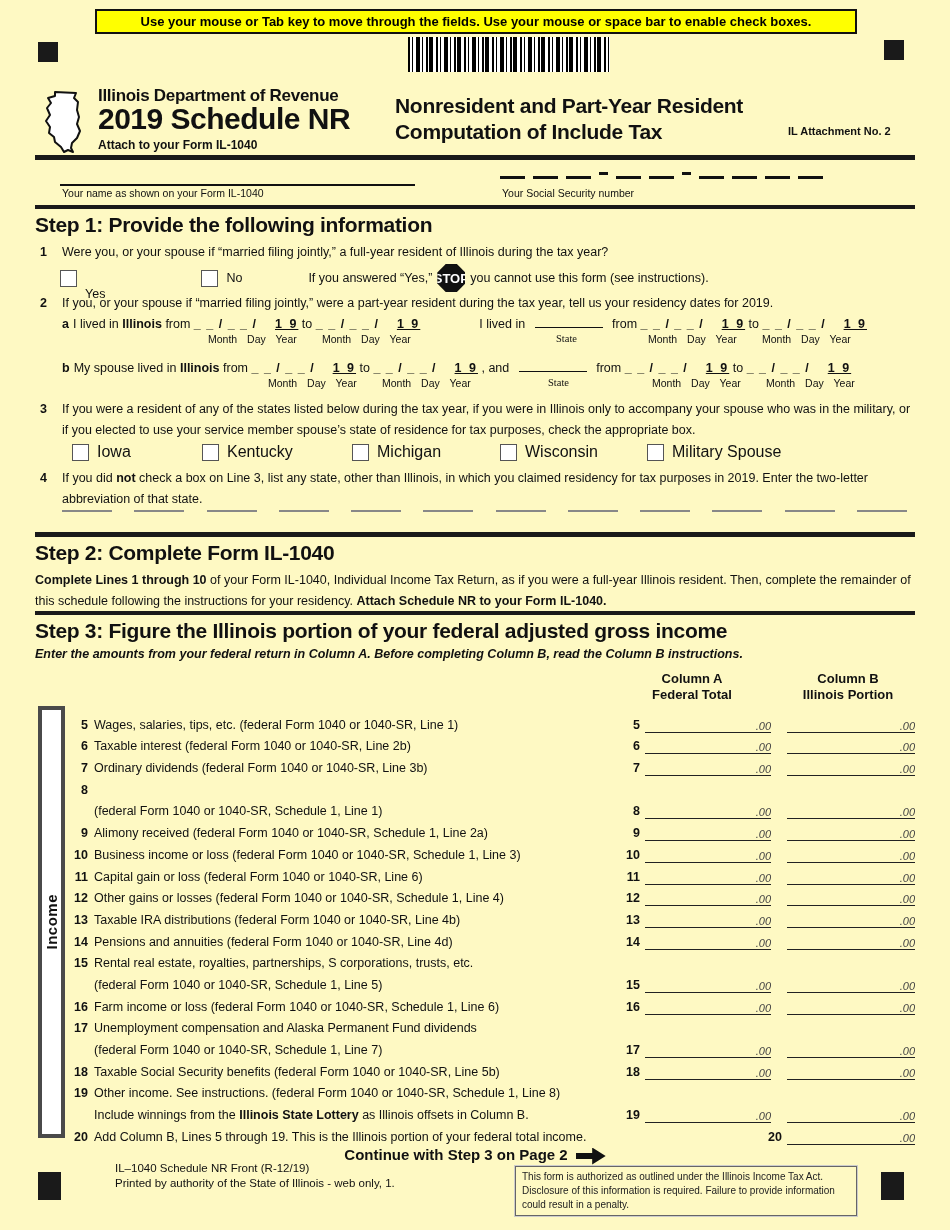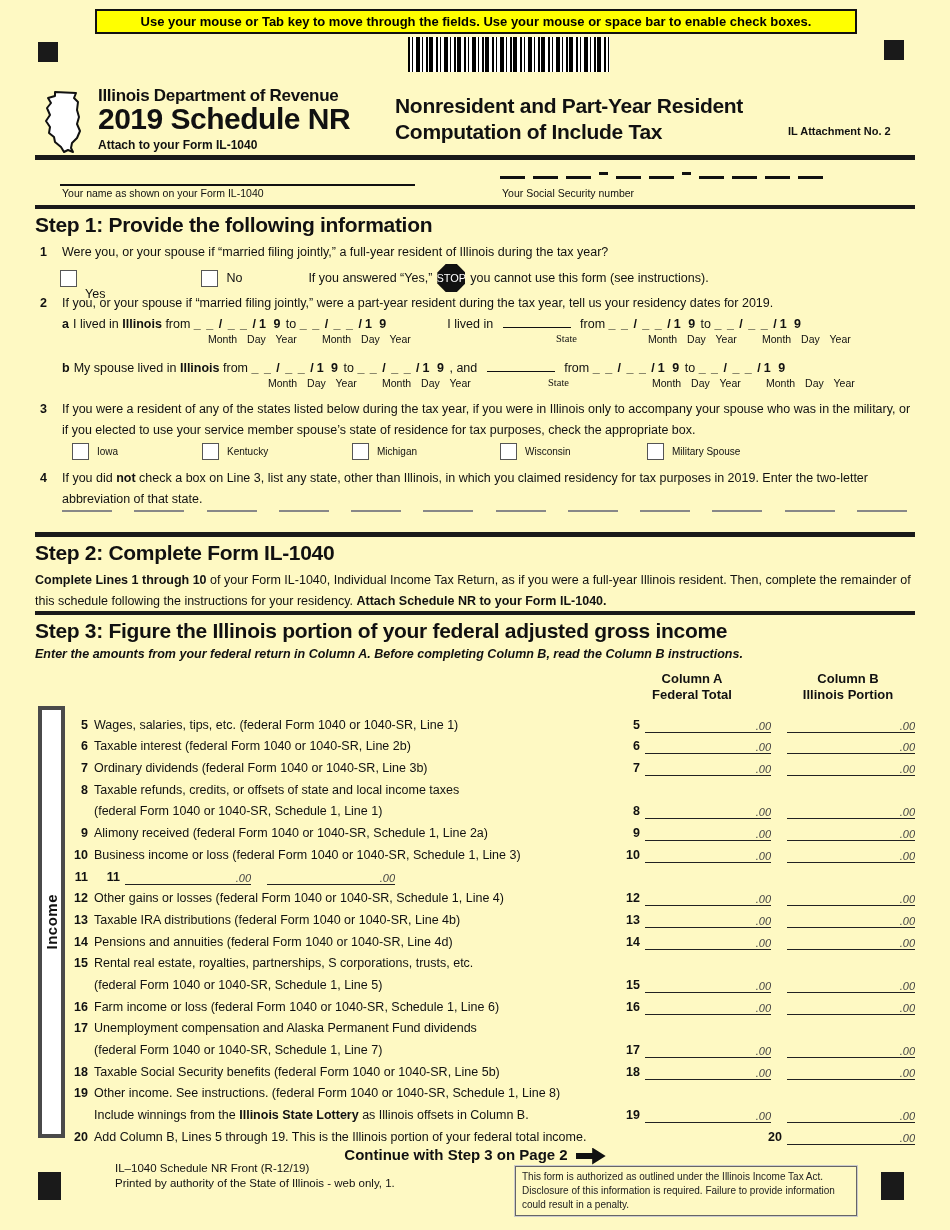--- a/index.html
+++ b/index.html
@@ -44,31 +44,31 @@
   .s1{top:213px;} .s2{top:541px;} .s3{top:619px;}
   
   .q{position:absolute;left:40px;width:875px;font-size:12.5px;line-height:20.5px;padding-left:22px;box-sizing:border-box;}
   .qnum{position:absolute;left:0;top:0;font-weight:bold;}
   .q1{top:242px;} .q2{top:293px;} .q3{top:399px;} .q4{top:468px;}
   
   .cb{display:inline-block;width:17px;height:17px;border:1.6px solid #555;background:#fff;box-sizing:border-box;vertical-align:middle;}
   .ckrow1{position:absolute;left:60px;top:264px;width:855px;height:28px;font-size:12.5px;display:flex;align-items:center;}
   .ckrow1 .lbl{margin:0 0 0 8px;}
   .stop{display:inline-flex;align-items:center;justify-content:center;width:28px;height:28px;background:#111;color:#fff;
-        font-size:11px;font-weight:normal;margin:0 5px;
+        font-size:13px;font-weight:bold;margin:0 5px;
         clip-path:polygon(30% 0,70% 0,100% 30%,100% 70%,70% 100%,30% 100%,0 70%,0 30%);}
-  .ckrow3{position:absolute;left:60px;top:443px;font-size:10px;display:flex;align-items:center;padding-left:12px;}
+  .ckrow3{position:absolute;left:60px;top:443px;font-size:16px;display:flex;align-items:center;padding-left:12px;}
   .ckrow3 .opt{display:flex;align-items:center;}
   .ckrow3 .lbl{margin-left:8px;}
   
   .resline{position:absolute;left:62px;width:855px;font-size:12.5px;white-space:nowrap;}
   .ra{top:314px;} .rb{top:358px;}
   .resletter{font-weight:bold;margin-right:4px;}
   .df{font-weight:bold;letter-spacing:1px;}
-  .df .yy{letter-spacing:2px;margin-left:2px;}
+  .df .yy{text-decoration:underline;letter-spacing:2px;margin-left:18px;}
   .stblank{display:inline-block;width:68px;border-bottom:1.6px solid #111;height:13px;margin:0 6px;}
   .mdy{position:absolute;font-size:10.5px;word-spacing:7px;white-space:nowrap;}
   .stlbl{position:absolute;font-size:10.5px;font-family:Liberation Serif, serif;}
   
   .blanksrow{position:absolute;left:62px;top:498px;width:845px;display:flex;justify-content:space-between;}
   .blank4{width:50px;height:12px;border-bottom:2px solid #888;}
   
   .p2{position:absolute;left:35px;top:570px;width:880px;font-size:12.5px;line-height:20.5px;}
   .p3sub{position:absolute;left:35px;top:647px;width:880px;font-size:12.5px;font-weight:bold;font-style:italic;}
   
@@ -314,21 +314,20 @@
           <i class="c">.00</i>
         </span>
       <span class="agap"></span>
       <span class="aul aulB">
           <i class="c">.00</i>
         </span>
     </div>
 
     <div class="iline">
       <span class="inum">8</span>
-      <span class="idesc">Taxable refunds, credits, or offsets of state and local income taxes</span>
     </div>
     <div class="iline">
       <span class="inum"></span>
       <span class="idesc">(federal Form 1040 or 1040-SR, Schedule 1, Line 1)</span>
       <b class="anum">8</b>
       <span class="aul">
           <i class="c">.00</i>
         </span>
       <span class="agap"></span>
       <span class="aul aulB">
@@ -357,20 +356,21 @@
           <i class="c">.00</i>
         </span>
       <span class="agap"></span>
       <span class="aul aulB">
           <i class="c">.00</i>
         </span>
     </div>
 
     <div class="iline">
       <span class="inum">11</span>
+      <span class="idesc">Capital gain or loss (federal Form 1040 or 1040-SR, Line 6)</span>
       <b class="anum">11</b>
       <span class="aul">
           <i class="c">.00</i>
         </span>
       <span class="agap"></span>
       <span class="aul aulB">
           <i class="c">.00</i>
         </span>
     </div>
 

